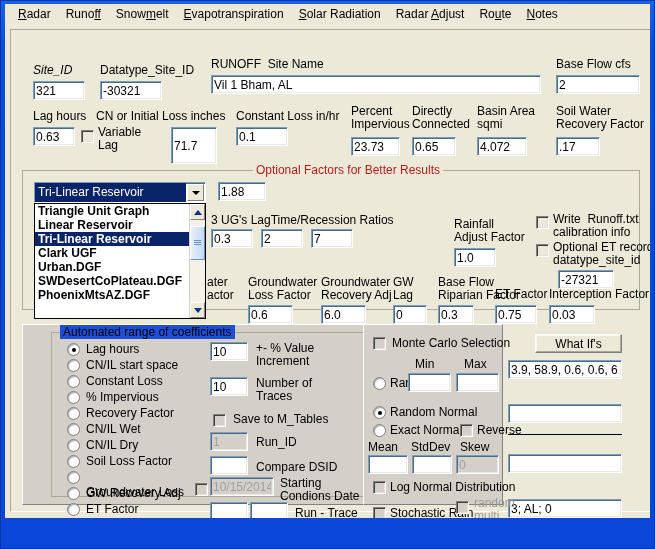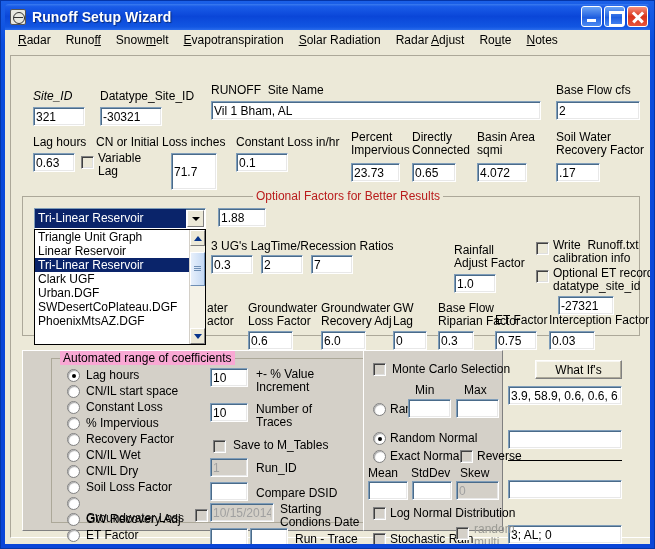--- a/index.html
+++ b/index.html
@@ -175,21 +175,21 @@
     border: 1px solid;
     border-color: #ffffff #808080 #808080 #ffffff;
   }
   .gpanel-inner {
     position: absolute;
     border: 1px solid #aca899;
   }
   .gpanel-inner > .cap {
     position: absolute;
     top: -8px; left: 8px;
-    background: #f9a8d4;
+    background: #1d4ed8;
     font-size: 12px;
     padding: 0 3px;
     white-space: nowrap;
   }
 
   
   .cb {
     position: absolute;
     width: 13px; height: 13px;
     background: #fff;
@@ -270,20 +270,21 @@
     border-top: 4px solid #000;
     display: block;
   }
 
   .droplist {
     position: absolute;
     background: #fff;
     border: 1px solid #000;
     overflow: hidden;
     display: flex;
+    font-weight: bold;
   }
   .droplist-items {
     flex: 1;
     overflow: hidden;
   }
   .dli {
     font-size: 12px;
     line-height: 14px;
     padding: 0px 3px;
     color: #000;
@@ -332,29 +333,20 @@
   .hrule {
     position: absolute;
     border-top: 1px solid #000;
   }
 </style>
 </head>
 <body>
 
 <div class="window">
 
-  <div class="titlebar">
-    <div class="title-icon"></div>
-    <div class="title-text">Runoff Setup Wizard</div>
-    <div class="title-buttons">
-      <div class="tbtn tbtn-min"></div>
-      <div class="tbtn tbtn-max"></div>
-      <div class="tbtn tbtn-close"></div>
-    </div>
-  </div>
 
   <div class="client">
 
     <div class="menubar">
       <div class="menuitem"><u>R</u>adar</div>
       <div class="menuitem">Runo<u>ff</u></div>
       <div class="menuitem">Snow<u>m</u>elt</div>
       <div class="menuitem"><u>E</u>vapotranspiration</div>
       <div class="menuitem"><u>S</u>olar Radiation</div>
       <div class="menuitem">Radar <u>A</u>djust</div>

